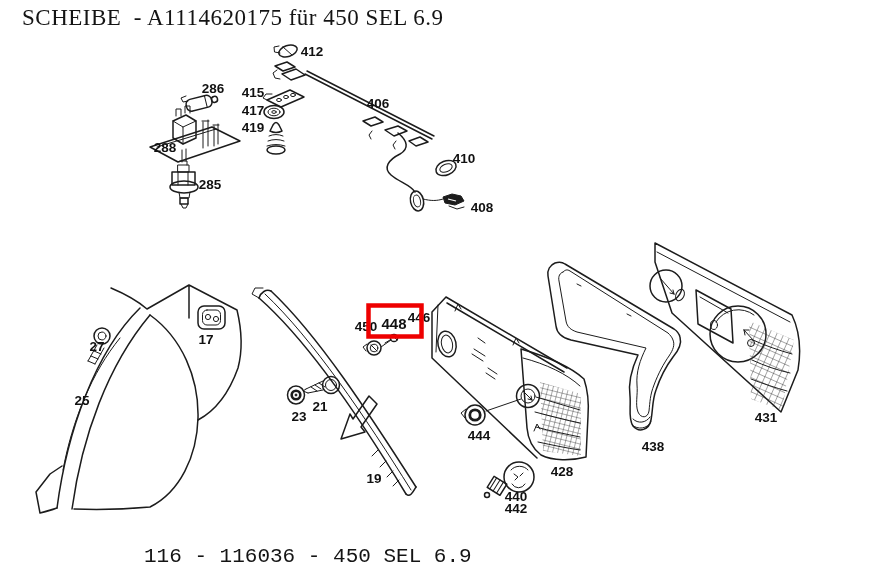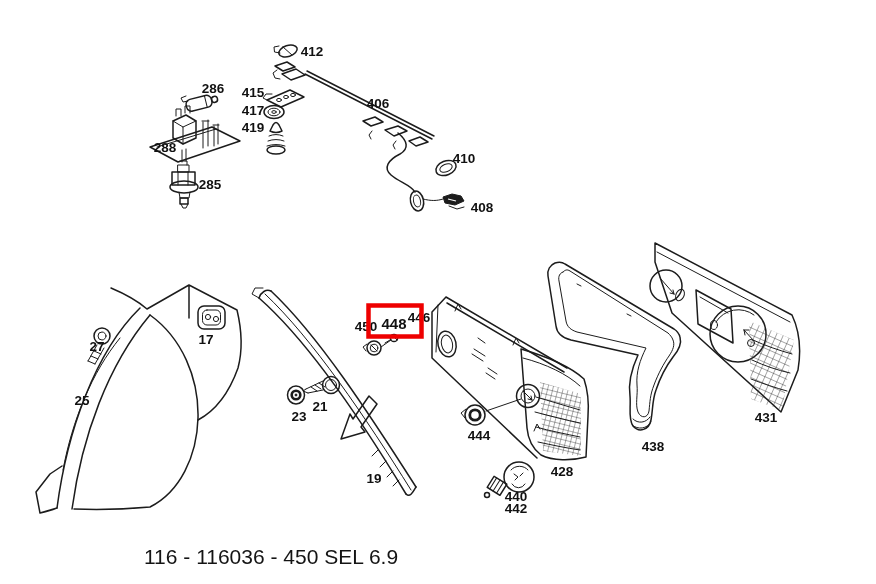--- a/index.html
+++ b/index.html
@@ -1,33 +1,34 @@
 <!DOCTYPE html>
 <html><head>
 <meta charset="utf-8">
 <style>
   html,body{margin:0;padding:0;background:#fff;}
   .stage{position:relative;width:876px;height:584px;background:#ffffff;overflow:hidden;
          font-family:"Liberation Sans",sans-serif;}
   .title{position:absolute;left:22px;top:5px;font-family:"Liberation Serif",serif;
          font-size:23px;color:#141414;letter-spacing:.5px;white-space:pre;}
-  .footer{position:absolute;left:144px;top:545px;font-family:Liberation Sans, sans-serif;
+  .footer{position:absolute;left:144px;top:545px;font-family:Liberation Mono, monospace;
           font-size:21px;color:#141414;}
   svg.diagram{position:absolute;left:0;top:0;}
   .ln{stroke:#1c1c1c;fill:none;stroke-width:1.5;stroke-linecap:round;stroke-linejoin:round;}
   .thin{stroke-width:1;}
   .dark{fill:#1c1c1c;stroke:#1c1c1c;stroke-width:1;}
   .lbl{fill:#111;stroke:none;font:700 13.5px "Liberation Sans",sans-serif;text-anchor:middle;}
   .lbl-big{font:700 15px "Liberation Sans",sans-serif;}
   .hibox{fill:none;stroke-width:4.5;}
 </style>
 </head>
 <body>
 
 <div class="stage">
+  <div class="title">SCHEIBE  - A1114620175 für 450 SEL 6.9</div>
 
   <svg class="diagram" width="876" height="584" viewBox="0 0 876 584">
     <defs>
       <pattern id="grid5" width="5" height="5" patternUnits="userSpaceOnUse" patternTransform="rotate(14)">
         <path d="M0 0H5M0 0V5" stroke="#2a2a2a" stroke-width="0.8" fill="none"></path>
       </pattern>
       <pattern id="grid6" width="6.5" height="6.5" patternUnits="userSpaceOnUse" patternTransform="rotate(24)">
         <path d="M0 0H6.5M0 0V6.5" stroke="#2a2a2a" stroke-width="0.8" fill="none"></path>
       </pattern>
     </defs>

